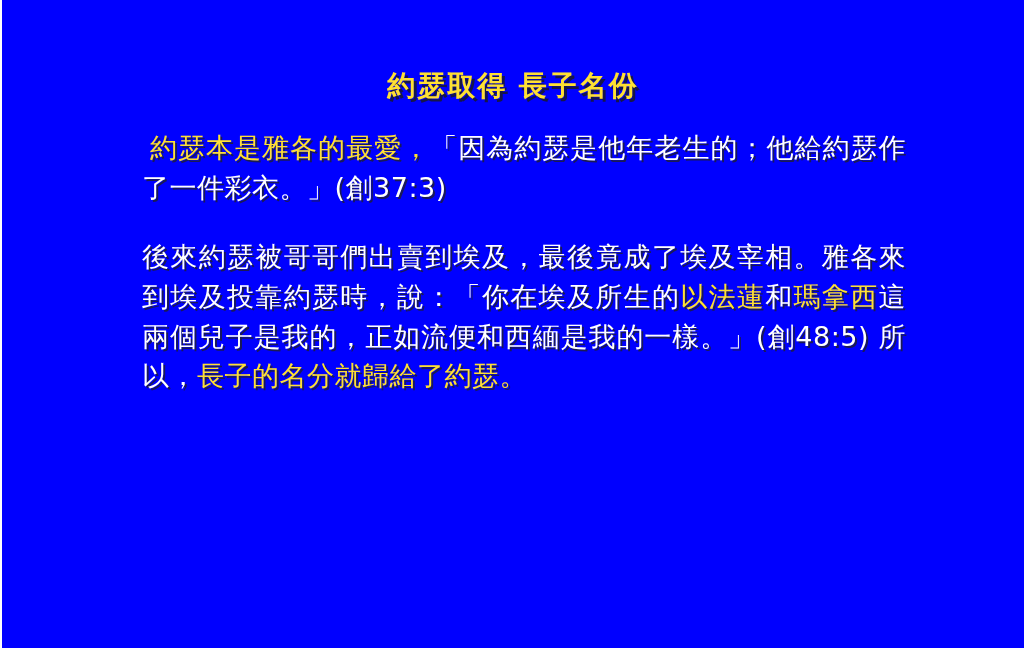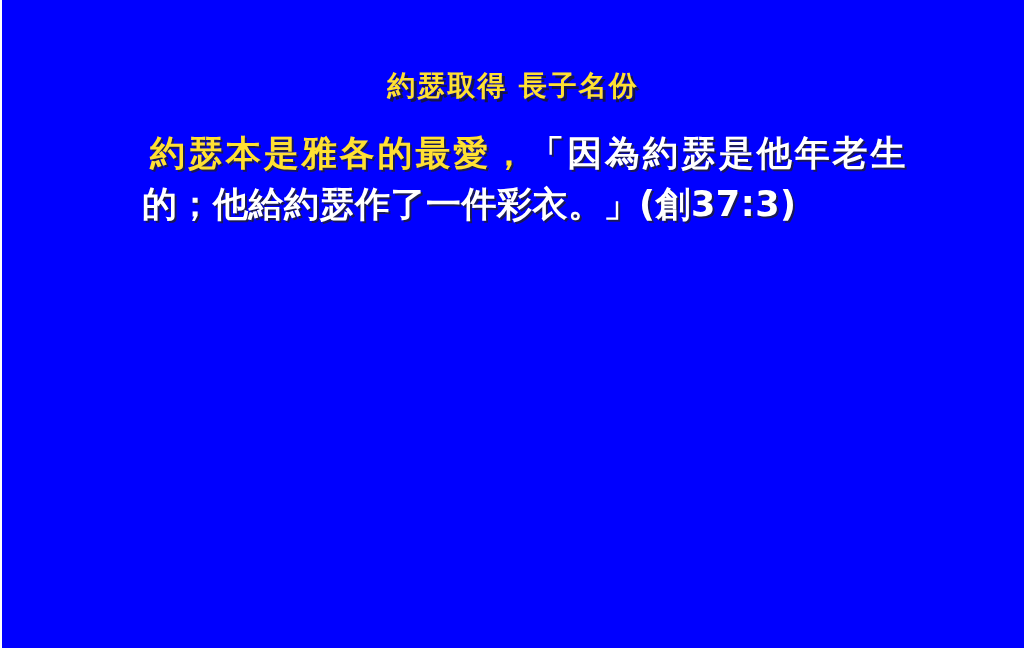--- a/index.html
+++ b/index.html
@@ -42,22 +42,22 @@
 
   .body-block {
     position: absolute;
     left: 140px;
     right: 118px;
     top: 128px;
   }
 
   .para {
     color: #ffffff;
-    font-size: 35px;
-    font-weight: bold;
+    font-size: 27px;
+    font-weight: normal;
     line-height: 1.47;
     letter-spacing: 0.5px;
     text-shadow: 2px 2px 0 #1a1a55;
     text-align: justify;
     text-justify: inter-character;
     margin: 0;
   }
   .para + .para {
     margin-top: 30px;
   }
@@ -72,15 +72,18 @@
 <div class="slide">
 
   <h1 class="slide-title">約瑟取得 長子名份</h1>
 
   <div class="body-block">
 
     <p class="para p1">
       <span class="hl">約瑟本是雅各的最愛，</span><span>「因為約瑟是他年老生的；他給約瑟作了一件彩衣。」(創37:3)</span>
     </p>
 
+    <p class="para p2">
+      <span>後來約瑟被哥哥們出賣到埃及，最後竟成了埃及宰相。雅各來到埃及投靠約瑟時，說：「你在埃及所生的</span><span class="hl">以法蓮</span><span>和</span><span class="hl">瑪拿西</span><span>這兩個兒子是我的，正如流便和西緬是我的一樣。」(創48:5) 所以，</span><span class="hl">長子的名分就歸給了約瑟。</span>
+    </p>
 
   </div>
 </div>
 
 </body></html>

